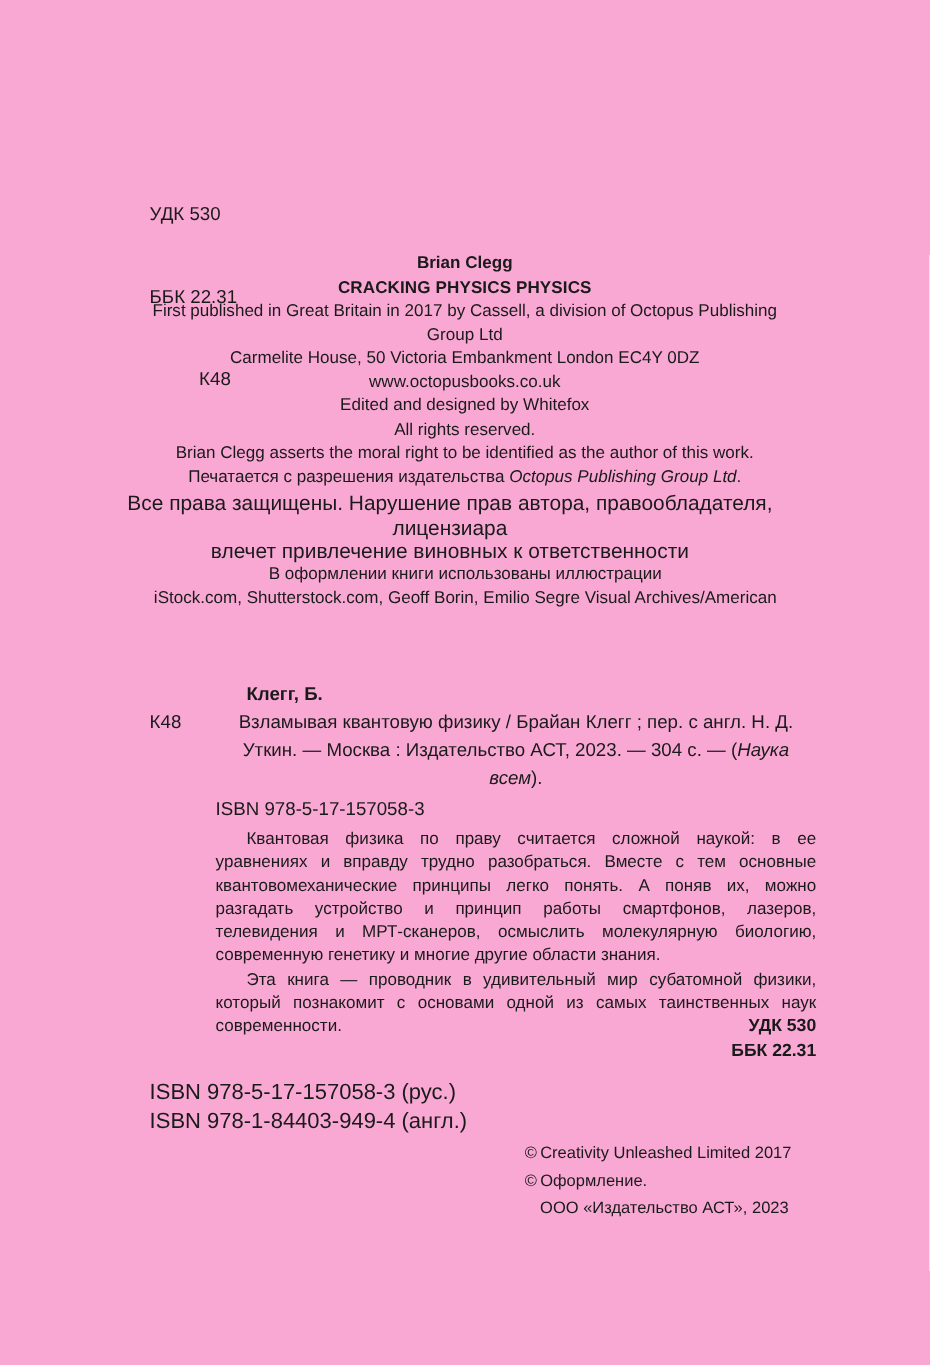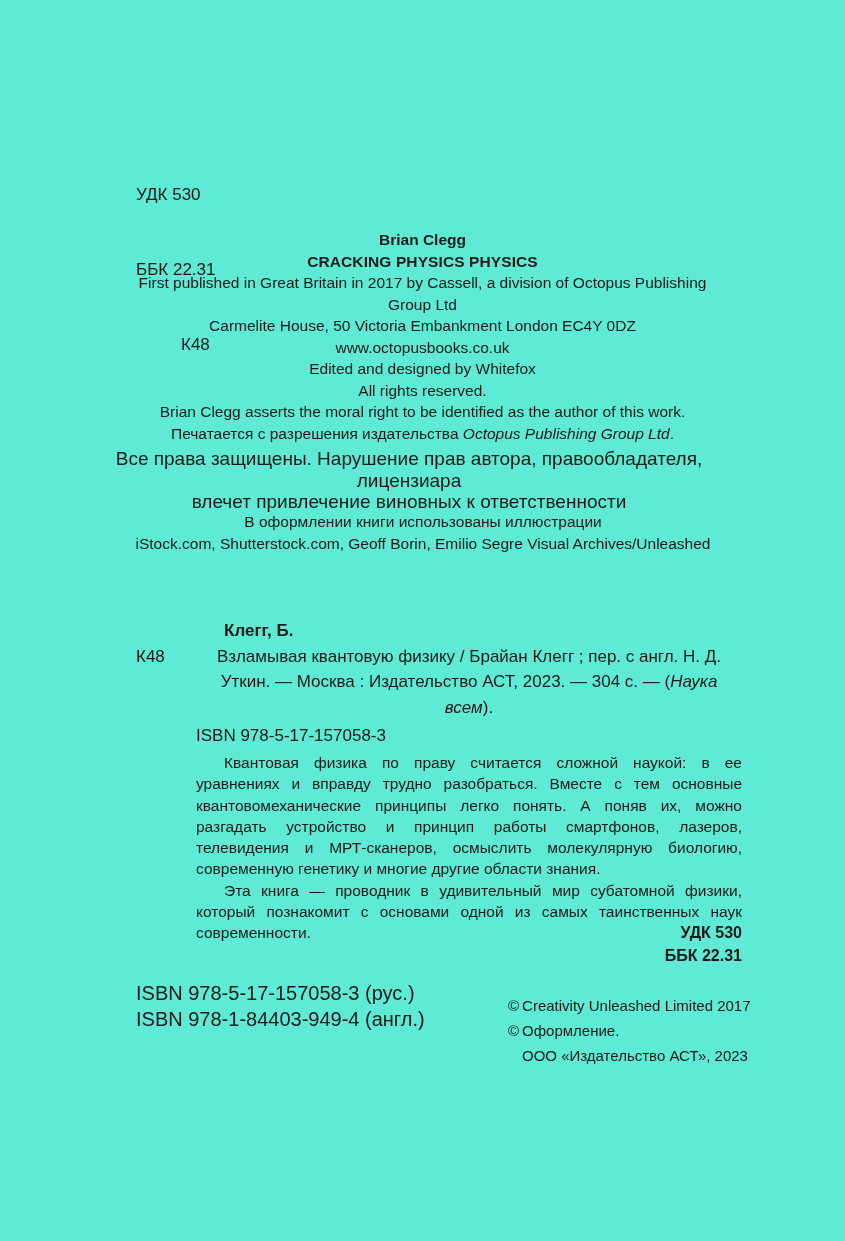--- a/index.html
+++ b/index.html
@@ -14,21 +14,21 @@
     font-family: "Liberation Sans", sans-serif;
     color: #1a1a1a;
     -webkit-font-smoothing: antialiased;
   }
 
   .page {
     position: absolute;
     inset: 0;
     width: 845px;
     height: 1241px;
-    background: #5eead4;
+    background: #f9a8d4;
     overflow: hidden;
   }
 
   
   .udk-block {
     position: absolute;
     left: 136px;
     top: 132px;
     font-size: 17px;
     line-height: 25px;
@@ -144,25 +144,24 @@
   .footer-isbn {
     position: absolute;
     left: 136px;
     top: 980px;
     font-size: 20px;
     line-height: 26px;
   }
   .footer-copy {
     position: absolute;
     left: 477px;
-    top: 993px;
+    top: 1036px;
     width: 270px;
     font-size: 15px;
     line-height: 25px;
-    margin-left: 31px;
   }
   .copy-row { display: block; white-space: nowrap; }
   .copy-sym { margin-right: 3px; }
   .copy-sub { display: block; padding-left: 14px; white-space: nowrap; }
 </style>
 </head>
 <body>
 
 <div class="page">
 
@@ -185,21 +184,21 @@
     <span class="imprint-line"><span>Печатается с разрешения издательства </span><em>Octopus Publishing Group Ltd</em><span>.</span></span>
   </div>
 
   <div class="rights">
     <span class="imprint-line">Все права защищены. Нарушение прав автора, правообладателя, лицензиара</span>
     <span class="imprint-line">влечет привлечение виновных к ответственности</span>
   </div>
 
   <div class="credits">
     <span class="imprint-line">В оформлении книги использованы иллюстрации</span>
-    <span class="imprint-line">iStock.com, Shutterstock.com, Geoff Borin, Emilio Segre Visual Archives/Unleashed</span>
+    <span class="imprint-line">iStock.com, Shutterstock.com, Geoff Borin, Emilio Segre Visual Archives/American</span>
   </div>
 
   <div class="catalog">
     <span class="catalog-author">Клегг, Б.</span>
     <span class="catalog-body">
       <span class="catalog-mark">К48</span>
       <span class="catalog-desc"><span class="first">Взламывая квантовую физику / Брайан Клегг ; пер. с англ. Н. Д. Уткин. — Москва : Издательство АСТ, 2023. — 304 с. — (</span><em>Наука всем</em><span>).</span></span>
     </span>
   </div>
 

